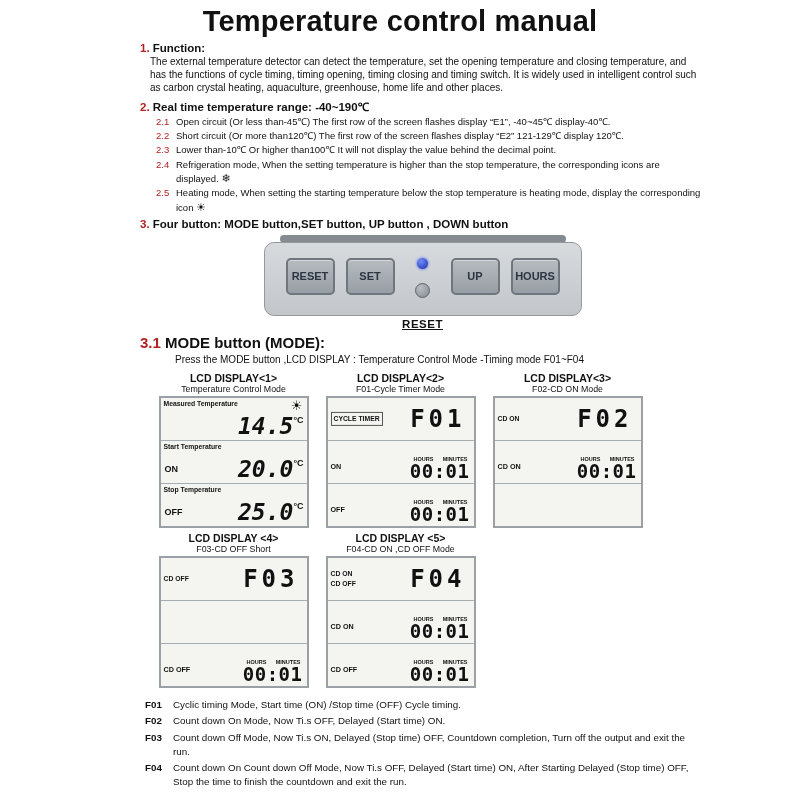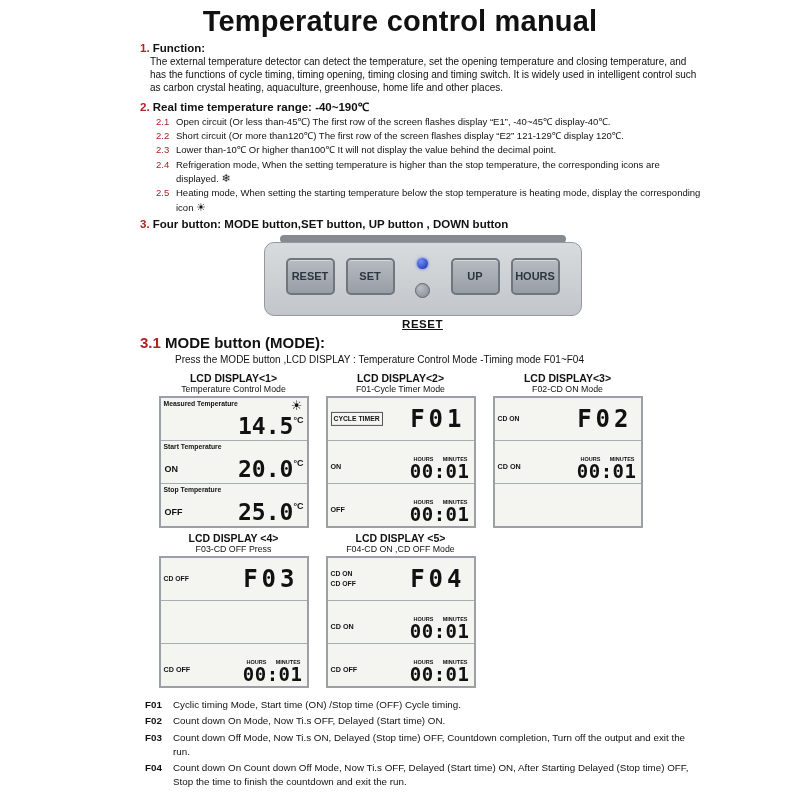--- a/index.html
+++ b/index.html
@@ -30,21 +30,21 @@
   .lcd-cell{width:150px;margin:0 auto;}
   .c1{grid-column:1}.c2{grid-column:2}.c3{grid-column:3}
   .lcd-title{font-size:10.5px;font-weight:bold;text-align:center;}
   .lcd-sub{font-size:8.8px;text-align:center;margin-bottom:2px;}
   .lcd-box{border:2px solid #9aa0a5;background:#f4f5f1;}
   .lcd-row{position:relative;height:42px;border-bottom:1px solid #a8adb2;}
   .lcd-row:last-child{border-bottom:none;}
   .lcd-label{position:absolute;top:2px;left:3px;font-size:6.8px;font-weight:bold;}
   .lcd-icon{position:absolute;top:0;right:4px;font-size:13px;}
   .temp-value{position:absolute;right:3px;bottom:2px;white-space:nowrap;}
-  .temp-digits{font-family:"DejaVu Sans Mono",monospace;font-weight:bold;font-size:23px;line-height:1;}
+  .temp-digits{font-family:"DejaVu Sans Mono",monospace;font-weight:bold;font-size:23px;line-height:1;font-style:italic;}
   .temp-unit{font-size:9px;font-weight:bold;vertical-align:top;}
   .temp-flag{position:absolute;left:4px;bottom:9px;font-size:9px;font-weight:bold;}
   .lcd-mode-label{position:absolute;left:3px;top:50%;transform:translateY(-50%);font-size:6.8px;font-weight:bold;line-height:1.5;}
   .boxed{border:1px solid #555;padding:1px 2px;}
   .lcd-big{position:absolute;right:8px;top:50%;transform:translateY(-50%);font-family:"DejaVu Sans Mono",monospace;font-weight:bold;font-size:24px;letter-spacing:4px;line-height:1;}
   .lcd-flag{position:absolute;left:3px;bottom:12px;font-size:7.2px;font-weight:bold;}
   .time-block{position:absolute;right:4px;bottom:2px;}
   .time-heads{display:flex;width:58px;justify-content:space-between;font-size:5.5px;font-weight:bold;margin-left:auto;padding:0 2px;box-sizing:border-box;}
   .time-digits{font-family:"DejaVu Sans Mono",monospace;font-weight:bold;font-size:19px;line-height:1;letter-spacing:.5px;text-align:right;}
   
@@ -196,21 +196,21 @@
               </span>
             <span class="time-digits" style="display:block">00:01</span>
           </span>
         </div>
         <div class="lcd-row"></div>
       </div>
     </div>
 
     <div class="lcd-cell c1">
       <div class="lcd-title">LCD DISPLAY &lt;4&gt;</div>
-      <div class="lcd-sub">F03-CD OFF Press</div>
+      <div class="lcd-sub">F03-CD OFF Short</div>
       <div class="lcd-box">
         <div class="lcd-row">
           <span class="lcd-mode-label">CD OFF</span>
           <span class="lcd-big">F03</span>
         </div>
         <div class="lcd-row"></div>
         <div class="lcd-row">
           <span class="lcd-flag">CD OFF</span>
           <span class="time-block">
             <span class="time-heads">

